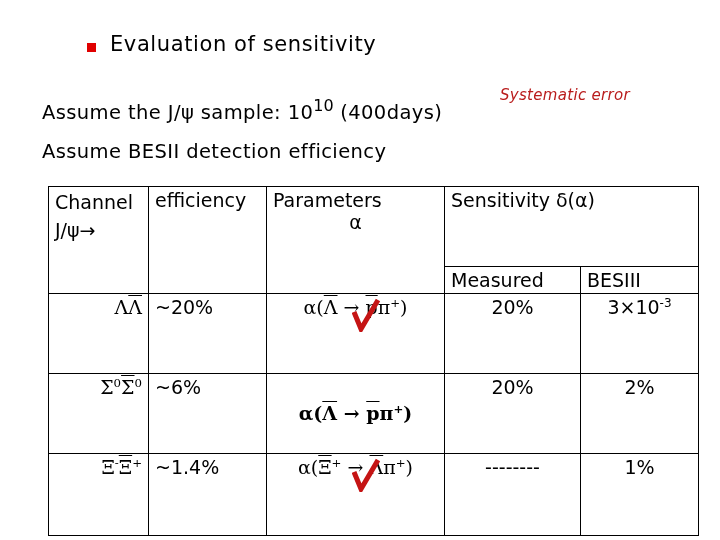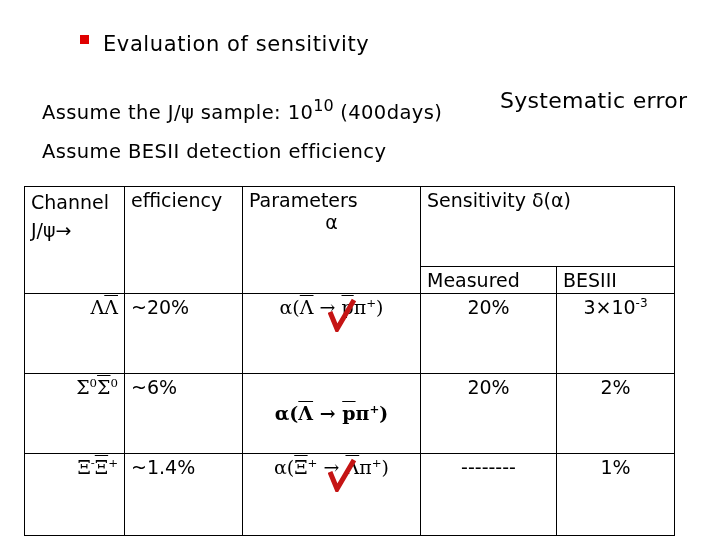--- a/index.html
+++ b/index.html
@@ -12,24 +12,24 @@
     height: 540px;
     position: relative;
     overflow: hidden;
     font-family: "DejaVu Sans", sans-serif;
     color: #000000;
   }
 
   
   #title-line {
     position: absolute;
-    left: 80px;
+    left: 87px;
     top: 32px;
     display: flex;
-    align-items: flex-start;
+    align-items: center;
     gap: 14px;
   }
   #title-bullet {
     width: 9px;
     height: 9px;
     background: #e00000;
     display: block;
     position: relative;
     top: 3px;
   }
@@ -53,31 +53,32 @@
     font-size: 16px;
     vertical-align: super;
     letter-spacing: 0;
   }
 
   
   #systematic-note {
     position: absolute;
     left: 500px;
     top: 86px;
-    color: #000000;
-    font-size: 22px;
+    color: #b91c1c;
+    font-size: 15px;
     line-height: 1.32;
     letter-spacing: 0.3px;
     width: 210px;
+    font-style: italic;
   }
 
   
   #sensitivity-table {
     position: absolute;
-    left: 24px;
+    left: 48px;
     top: 186px;
     width: 650px;
     height: 324px;
     border-collapse: collapse;
     table-layout: fixed;
     background: #ffffff;
   }
   #sensitivity-table td {
     border: 1.5px solid #000000;
     padding: 2px 6px;

